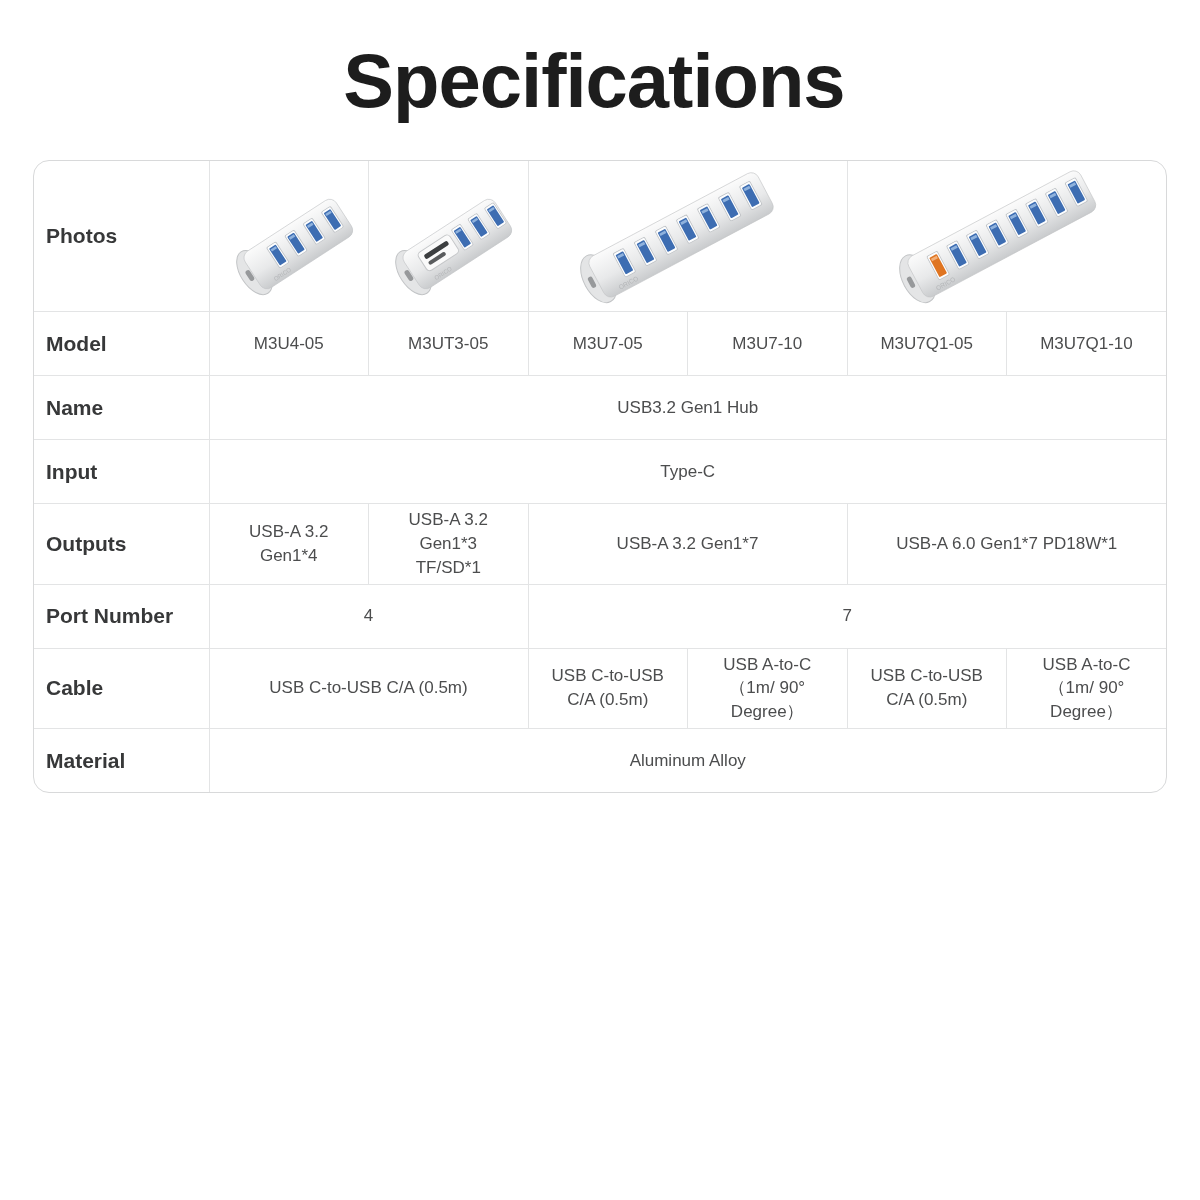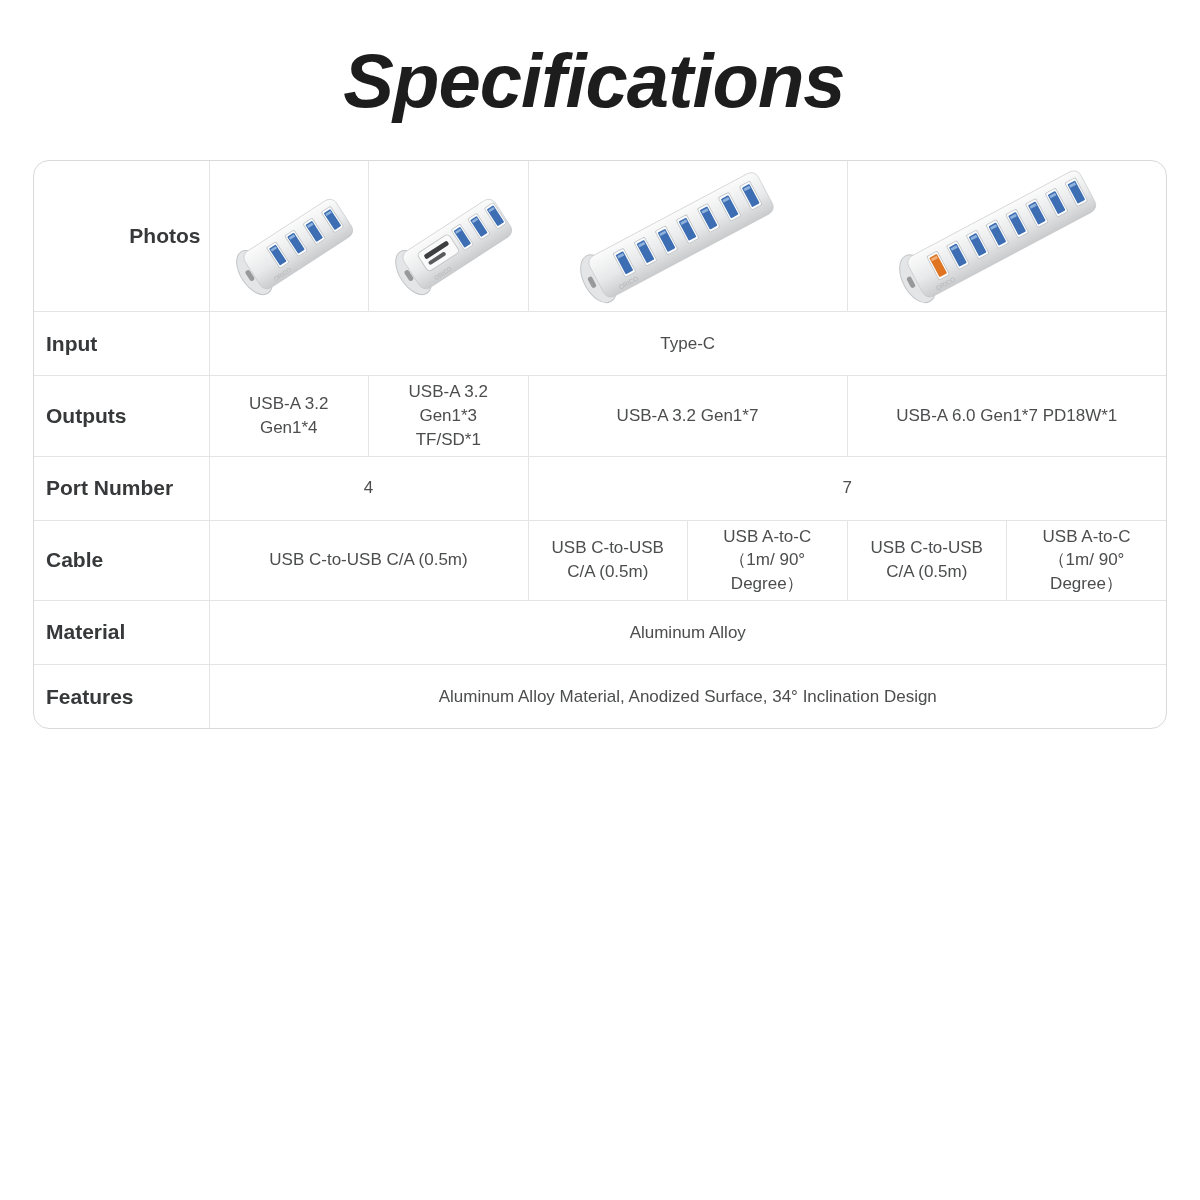--- a/index.html
+++ b/index.html
@@ -1,27 +1,27 @@
 <!DOCTYPE html>
 <html><head>
 <meta charset="utf-8">
 <style>
   html,body{margin:0;padding:0;background:#ffffff;}
   body{width:1200px;height:1200px;font-family:"Liberation Sans",sans-serif;overflow:hidden;}
   .page-title{
     text-align:center;font-size:76px;font-weight:bold;color:#1d1d1d;
-    margin:36px 12px 0 0;line-height:1.18;letter-spacing:-1px;font-style:italic;
+    margin:36px 12px 0 0;line-height:1.18;letter-spacing:-1px;
   }
   .table-wrap{
     width:1132px;margin:34px auto 0 auto;
     border:1px solid #d8d9da;border-radius:16px;overflow:hidden;background:#fff;
   }
   table.spec{border-collapse:collapse;width:100%;table-layout:fixed;}
   table.spec th,table.spec td{border:1px solid #e3e4e5;vertical-align:middle;}
-  table.spec tr:first-child > *{border-top:none;text-align:right;}
+  table.spec tr:first-child > *{border-top:none;}
   table.spec tr:last-child > *{border-bottom:none;}
   table.spec tr > *:first-child{border-left:none;}
   table.spec tr > *:last-child{border-right:none;}
   th.rowlabel{
     text-align:left;padding:4px 8px 4px 12px;font-size:21px;font-weight:bold;
     color:#373839;line-height:1.25;
   }
   td.val{
     text-align:center;font-size:17px;color:#4c4d4e;padding:4px 12px;
     line-height:1.4;white-space:pre-line;
@@ -142,21 +142,34 @@
               <use href="#port-blue" x="200.5" y="102" width="13" height="28"></use>
               <use href="#port-blue" x="223" y="102" width="13" height="28"></use>
               <use href="#port-blue" x="245.5" y="102" width="13" height="28"></use>
             </g>
             <text x="82" y="138" font-size="6.5" fill="#b4b6b8">ORICO</text>
           </g>
         </svg>
       </td>
     </tr>
 
-
+    <tr class="std">
+      <th class="rowlabel">Model</th>
+      <td class="val">M3U4-05</td>
+      <td class="val">M3UT3-05</td>
+      <td class="val">M3U7-05</td>
+      <td class="val">M3U7-10</td>
+      <td class="val">M3U7Q1-05</td>
+      <td class="val">M3U7Q1-10</td>
+    </tr>
+
+    <tr class="std">
+      <th class="rowlabel">Name</th>
+      <td class="val" colspan="6">USB3.2 Gen1 Hub</td>
+    </tr>
 
 
 
     <tr class="std">
       <th class="rowlabel">Input</th>
       <td class="val" colspan="6">Type-C</td>
     </tr>
 
     <tr class="std">
       <th class="rowlabel">Outputs</th>
@@ -188,19 +201,15 @@
       <td class="val">USB A-to-C
 （1m/ 90° Degree）</td>
     </tr>
 
     <tr class="std">
       <th class="rowlabel">Material</th>
       <td class="val" colspan="6">Aluminum Alloy</td>
     </tr>
 
 
-    <tr class="std">
-      <th class="rowlabel">Features</th>
-      <td class="val" colspan="6">Aluminum Alloy Material, Anodized Surface, 34° Inclination Design</td>
-    </tr>
   </tbody>
     </table>
 </div>
 
 </body></html>

